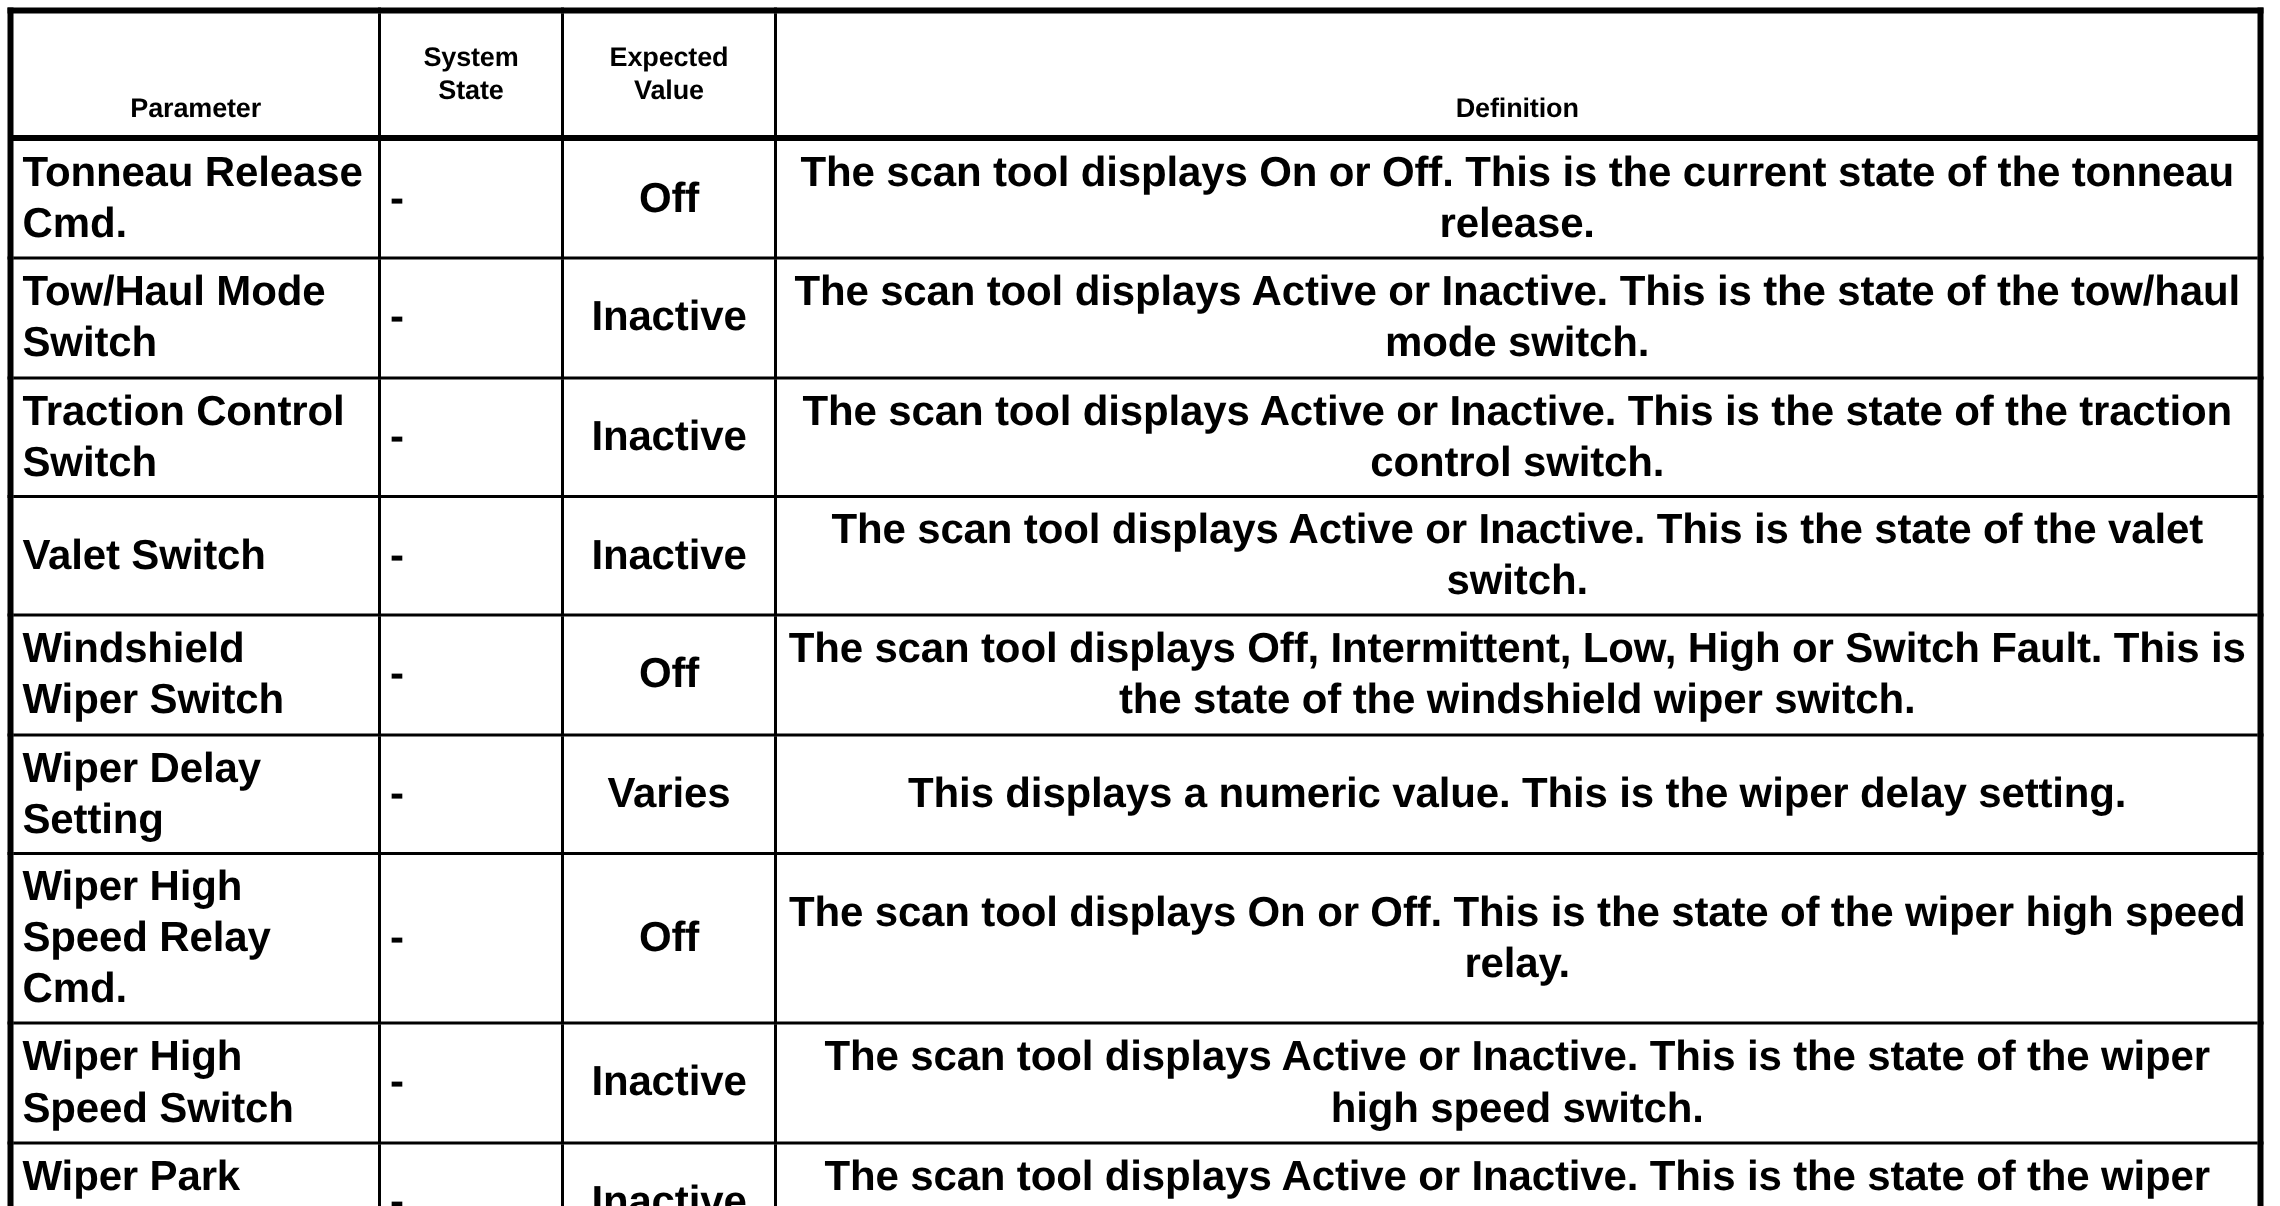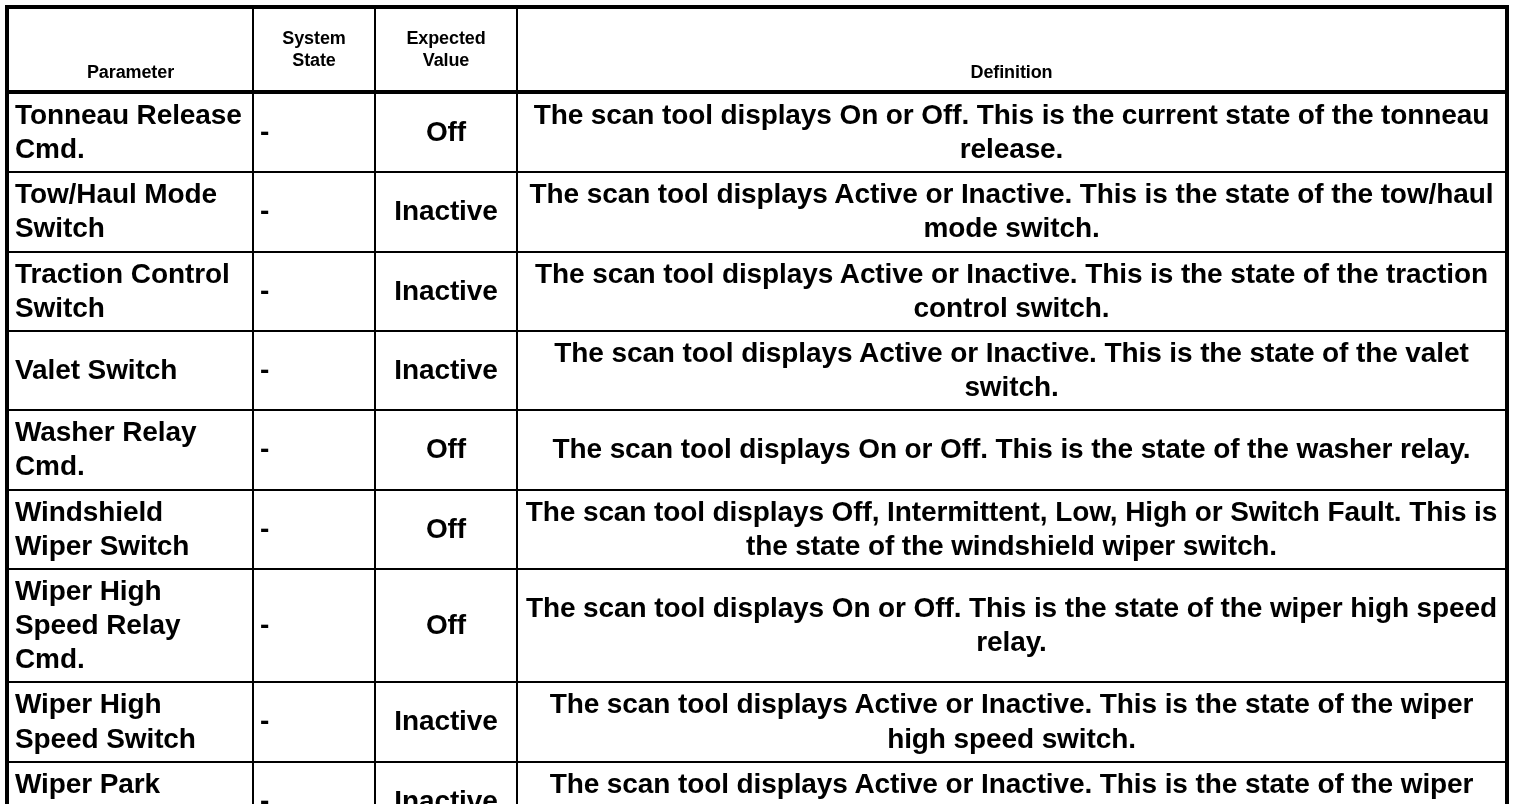--- a/index.html
+++ b/index.html
@@ -127,31 +127,31 @@
           <td class="cell-state">-</td>
           <td class="cell-value">Inactive</td>
           <td class="cell-def">The scan tool displays Active or Inactive. This is the state of the traction control switch.</td>
         </tr>
         <tr class="r-1">
           <td class="cell-param">Valet Switch</td>
           <td class="cell-state">-</td>
           <td class="cell-value">Inactive</td>
           <td class="cell-def">The scan tool displays Active or Inactive. This is the state of the valet switch.</td>
         </tr>
-        <tr class="r-1">
-          <td class="cell-param">Washer Relay Cmd.</td>
-          <td class="cell-state">-</td>
-          <td class="cell-value">Off</td>
-          <td class="cell-def">The scan tool displays On or Off. This is the state of the washer relay.</td>
-        </tr>
         <tr class="r-2">
           <td class="cell-param">Windshield Wiper Switch</td>
           <td class="cell-state">-</td>
           <td class="cell-value">Off</td>
           <td class="cell-def">The scan tool displays Off, Intermittent, Low, High or Switch Fault. This is the state of the windshield wiper switch.</td>
+        </tr>
+        <tr class="r-1">
+          <td class="cell-param">Wiper Delay Setting</td>
+          <td class="cell-state">-</td>
+          <td class="cell-value">Varies</td>
+          <td class="cell-def">This displays a numeric value. This is the wiper delay setting.</td>
         </tr>
         <tr class="r-2">
           <td class="cell-param">Wiper High Speed Relay Cmd.</td>
           <td class="cell-state">-</td>
           <td class="cell-value">Off</td>
           <td class="cell-def">The scan tool displays On or Off. This is the state of the wiper high speed relay.</td>
         </tr>
         <tr class="r-2">
           <td class="cell-param">Wiper High Speed Switch</td>
           <td class="cell-state">-</td>

